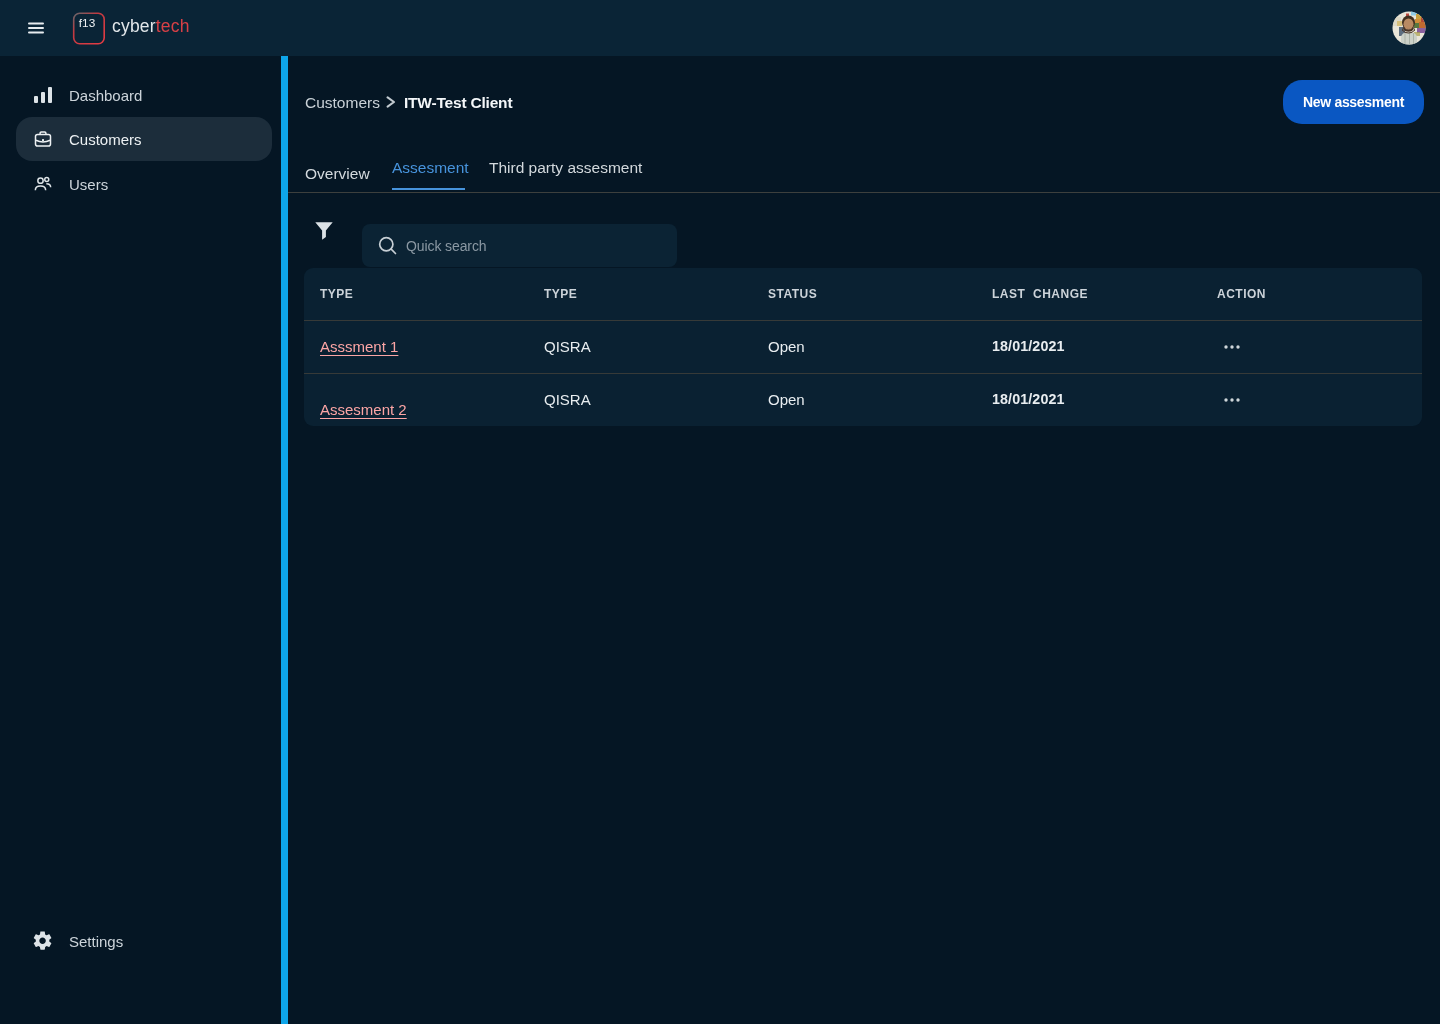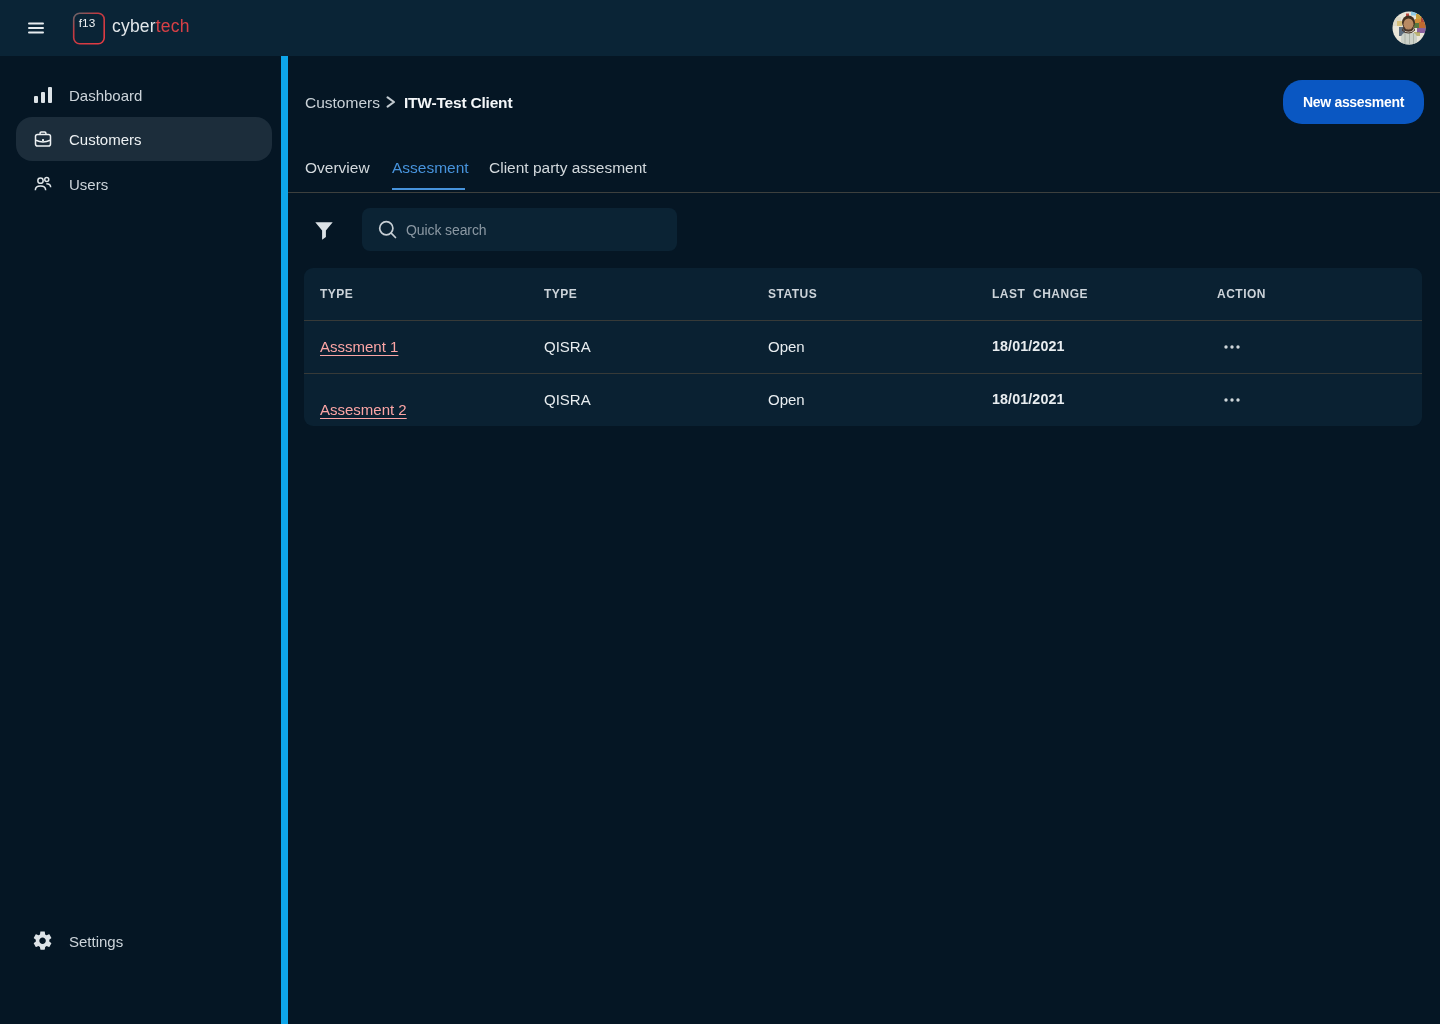--- a/index.html
+++ b/index.html
@@ -19,21 +19,21 @@
 
   
   #crumb { position:absolute; left:305px; top:94px; font-size:15.5px; color:#c9d1d7; }
   #crumbBold { position:absolute; left:404px; top:93.5px; font-size:15.5px; color:#f4f7f9; font-weight:bold; letter-spacing:-0.2px; }
   #newbtn { position:absolute; left:1283px; top:80px; width:141px; height:44px; border-radius:19px; background:#0a57c2; color:#fff; font-weight:bold; font-size:14px; text-align:center; line-height:44px; letter-spacing:-0.3px; }
 
   .tab { position:absolute; top:159px; font-size:15.5px; color:#d3d9dd; }
   #tabline { position:absolute; left:392px; top:188px; width:73px; height:2px; background:#4793dc; }
   #hdivider { position:absolute; left:288px; top:192px; width:1152px; height:1px; background:#3d403e; }
 
-  #search { position:absolute; left:362px; top:208px; width:315px; height:43px; background:#0b2334; border-radius:8px; }
+  #search { position:absolute; left:362px; top:224px; width:315px; height:43px; background:#0b2334; border-radius:8px; }
   #search .ph { position:absolute; left:44px; top:50%; transform:translateY(-50%); color:#8b98a3; font-size:14px; letter-spacing:-0.1px; }
 
   
   #table { position:absolute; left:304px; top:268px; width:1118px; height:158px; background:#0a2132; border-radius:9px; }
   .th { position:absolute; top:0; height:52px; line-height:52px; font-size:12px; font-weight:bold; letter-spacing:0.5px; color:#ccd3d9; }
   .rowline { position:absolute; left:0; width:1118px; height:1px; background:#373a38; }
   .cell { position:absolute; height:53px; line-height:53px; font-size:15px; color:#e8edf0; }
   .link { color:#fca5a5; text-decoration:underline; text-underline-offset:2.5px; }
 </style>
 </head>
@@ -124,23 +124,23 @@
     </div>
   </div>
 
   <div id="crumb">Customers</div>
   <svg class="abs" style="left:385px;top:96px;" width="12" height="12" viewBox="0 0 12 12" fill="none" stroke="#c2cad0" stroke-width="2.1" stroke-linecap="round" stroke-linejoin="round">
     <path d="M2.6 1.4 L9 6 L2.6 10.6"></path>
   </svg>
   <div id="crumbBold">ITW-Test Client</div>
   <div id="newbtn">New assesment</div>
 
-  <div class="tab" style="left:305px;">Overview</div>
+  <div class="tab" style="left:305px;margin-top:6px;">Overview</div>
   <div class="tab" style="left:392px;color:#4793dc;">Assesment</div>
-  <div class="tab" style="left:489px;">Client party assesment</div>
+  <div class="tab" style="left:489px;">Third party assesment</div>
   <div id="tabline"></div>
   <div id="hdivider"></div>
 
   <svg class="abs" style="left:314.5px;top:222px;" width="18" height="18" viewBox="0 0 18 18">
     <path fill="#dbe1e5" d="M0.3 0.3 L17.7 0.3 L10.9 8.4 L10.9 14.9 L7.1 17.8 L7.1 8.4 Z"></path>
   </svg>
   <div id="search">
     <svg class="abs" style="left:16px;top:12px;" width="20" height="20" viewBox="0 0 20 20" fill="none" stroke="#c7cfd5" stroke-width="1.7">
       <circle cx="8.3" cy="8.3" r="6.6"></circle>
       <path d="M13.2 13.2 L17.5 17.5" stroke-linecap="round"></path>

